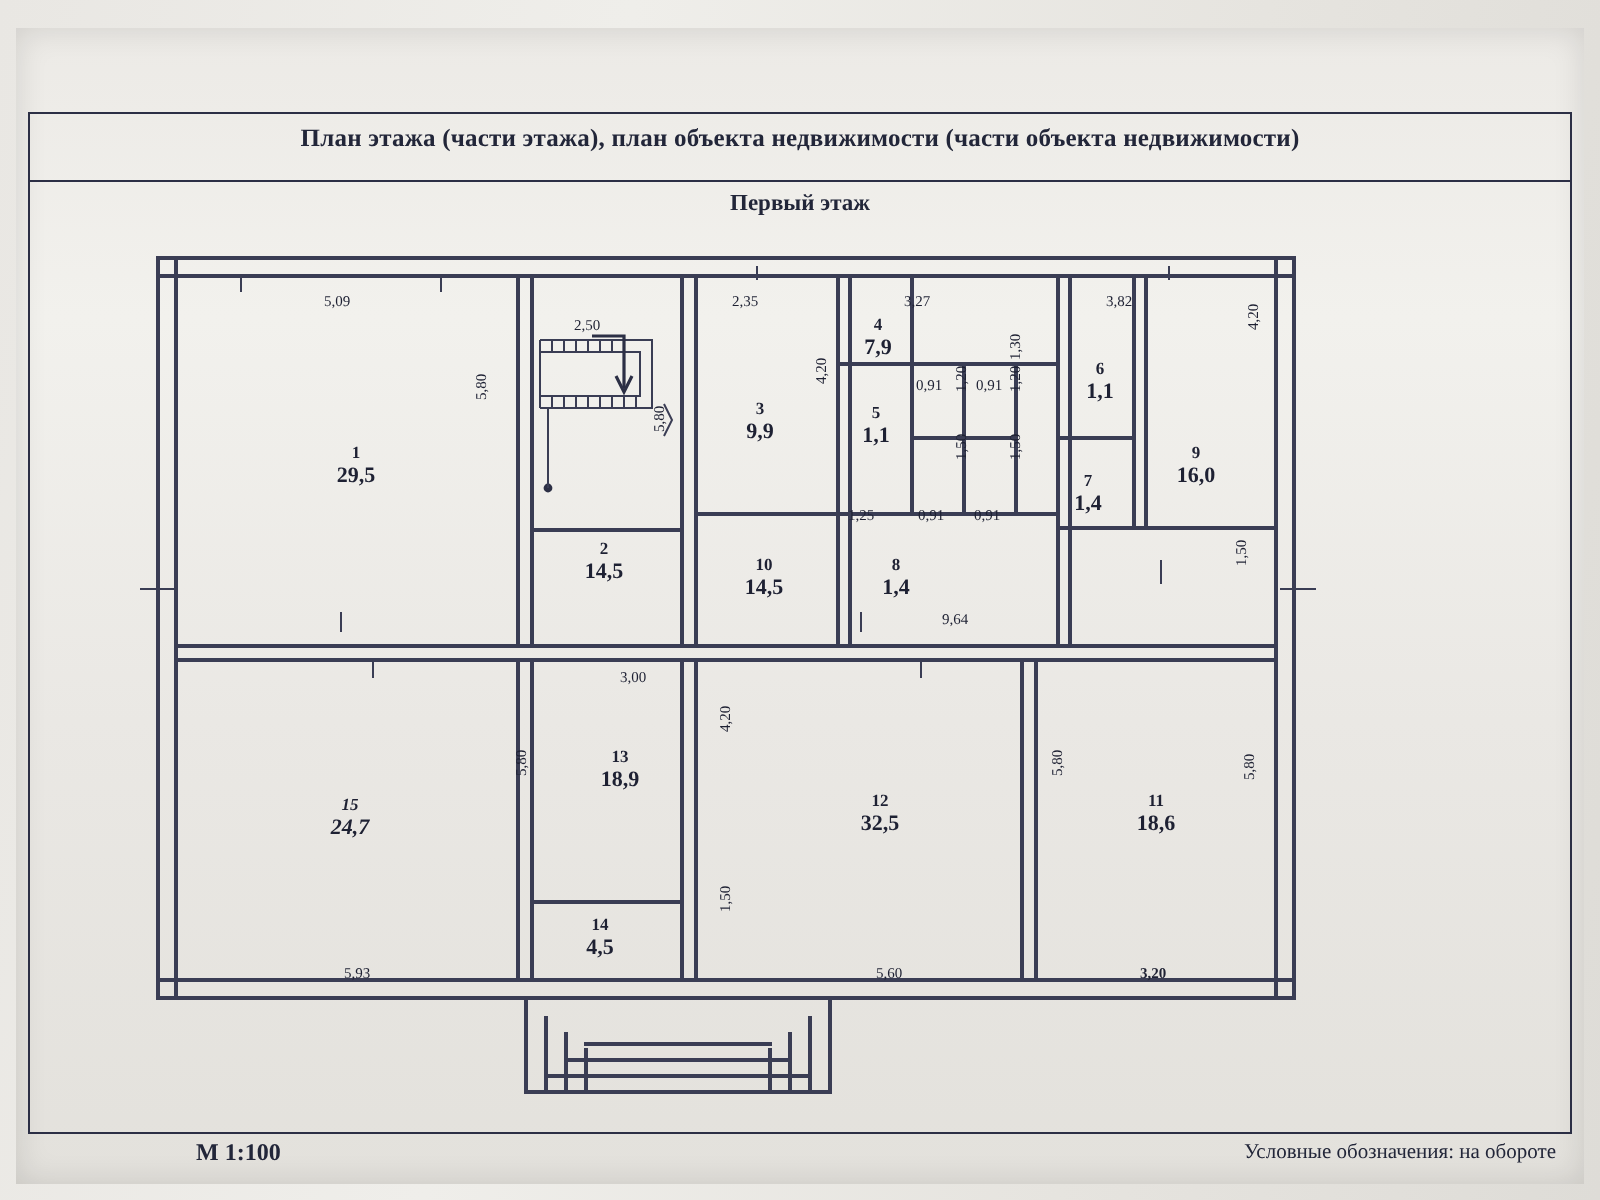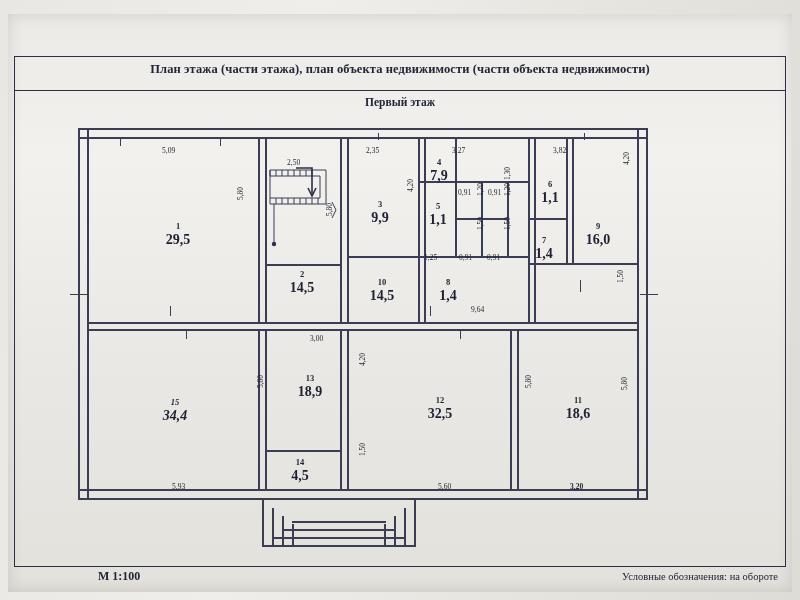--- a/index.html
+++ b/index.html
@@ -43,21 +43,21 @@
   }
 
   
   #plan{position:absolute;left:0;top:0;width:800px;height:600px;}
   .wall{position:absolute;background:#3a3d54;}
   .room-label{
     position:absolute;text-align:center;font-size:8.5px;color:#1e2133;
     line-height:1.15;font-family:"Liberation Serif",serif;font-weight:bold;
   }
   .room-label .num{display:block;font-size:8.5px;}
-  .room-label .area{display:block;font-size:14px;}
+  .room-label .area{display:block;font-size:11px;}
   .dim{
     position:absolute;font-size:7.5px;color:#1e2133;white-space:nowrap;
     font-family:"Liberation Serif",serif;
   }
   .dim.vert{transform:rotate(-90deg);transform-origin:left top;}
   .tick{position:absolute;background:#3a3d54;}
 </style>
 </head>
 <body>
 
@@ -226,21 +226,21 @@
     <div class="room-label" style="left:290px;top:374px;width:40px;">
       <span class="num">13</span>
       <span class="area">18,9</span>
     </div>
     <div class="room-label" style="left:280px;top:458px;width:40px;">
       <span class="num">14</span>
       <span class="area">4,5</span>
     </div>
     <div class="room-label" style="left:150px;top:398px;width:50px;font-style:italic;">
       <span class="num">15</span>
-      <span class="area">34,4</span>
+      <span class="area">24,7</span>
     </div>
 
     <div class="dim" style="left:162px;top:146px;">5,09</div>
     <div class="dim" style="left:287px;top:146px;margin-top:12px;">2,50</div>
     <div class="dim" style="left:366px;top:146px;">2,35</div>
     <div class="dim" style="left:452px;top:146px;">3,27</div>
     <div class="dim" style="left:553px;top:146px;">3,82</div>
 
     <div class="dim" style="left:172px;top:482px;">5,93</div>
     <div class="dim" style="left:438px;top:482px;">5,60</div>

